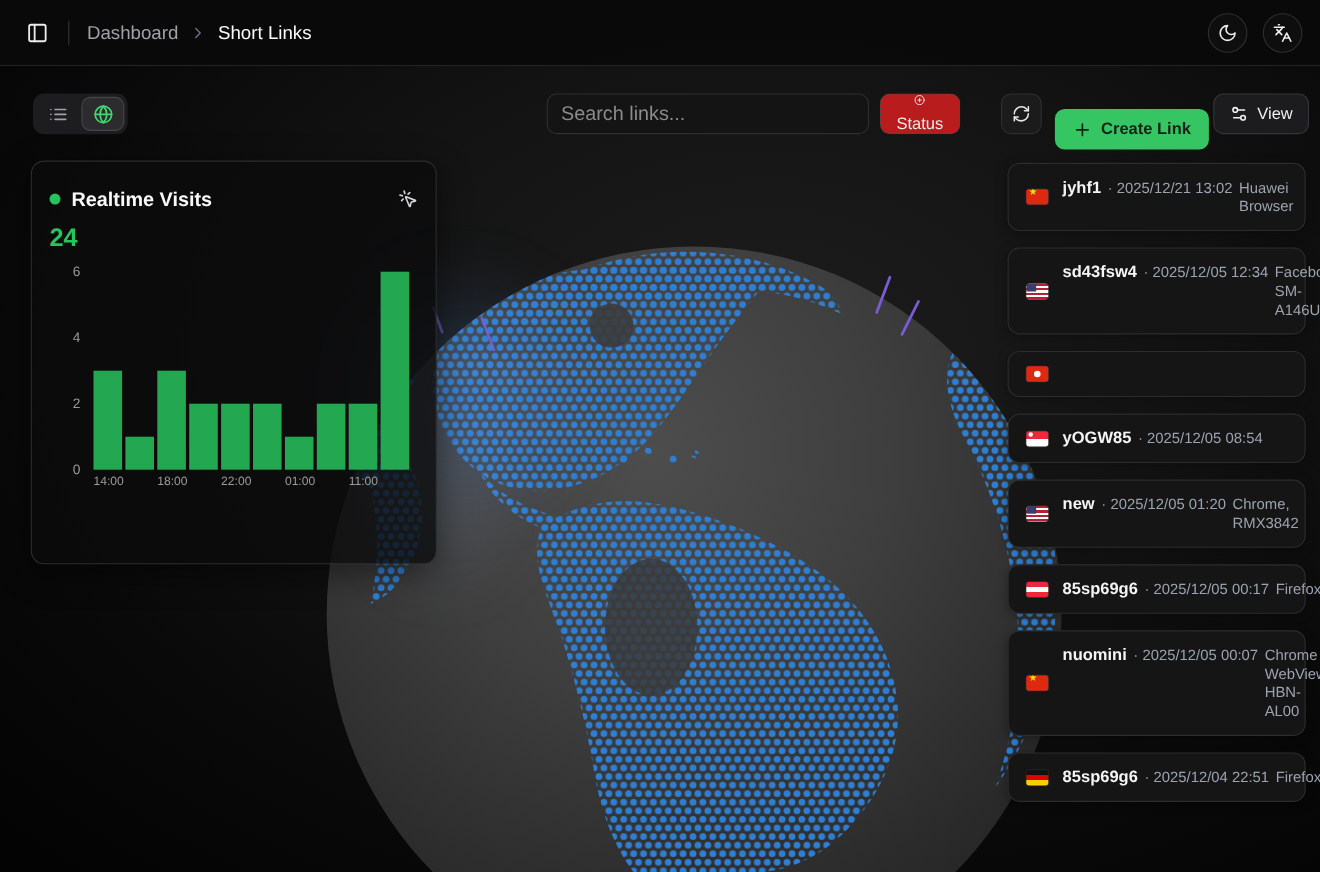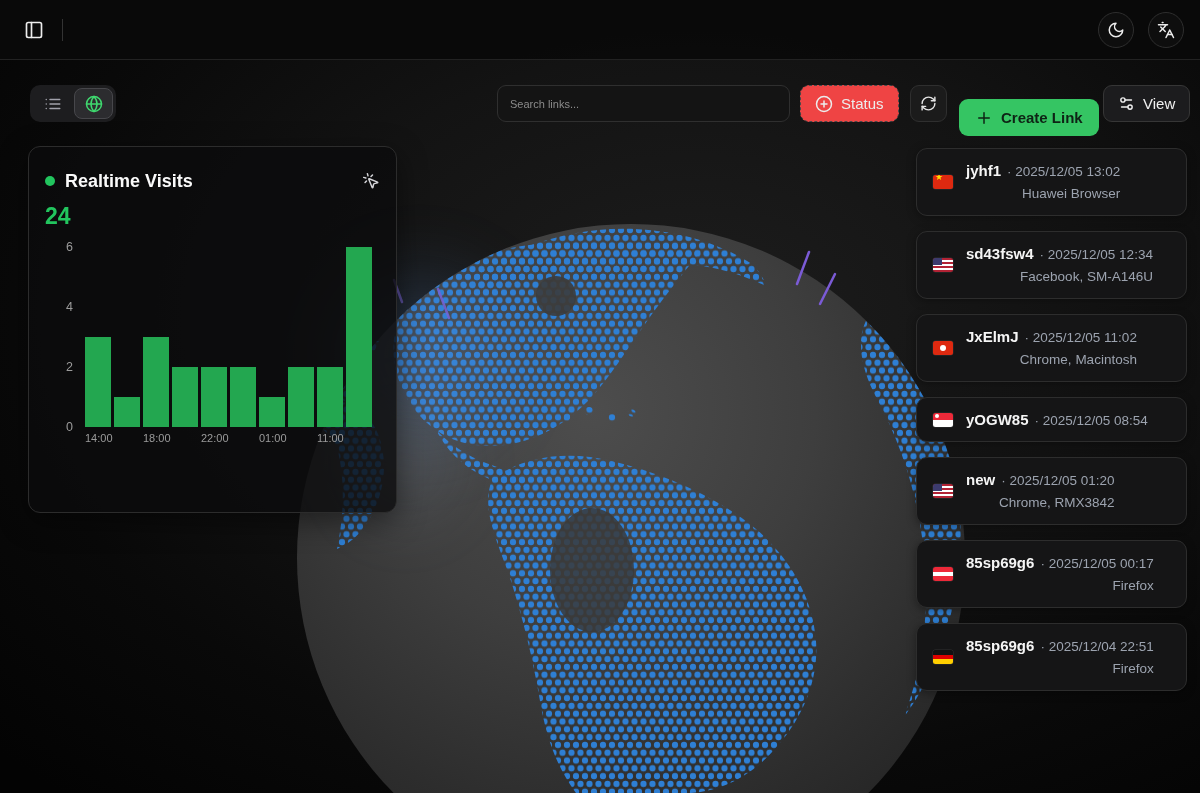--- a/index.html
+++ b/index.html
@@ -44,24 +44,24 @@
                 display:flex; align-items:center; justify-content:center; color:#ececec; background:rgba(20,20,20,.5); }
 
   
   .toolbar { position:absolute; top:85px; left:0; right:0; height:37px; z-index:40; }
   .toolbar > * { position:absolute; top:0; }
   .view-toggle { left:30px; height:37px; background:#1d1d1f; border-radius:10px; padding:3px; display:flex; gap:2px; }
   .vt-seg { width:39px; height:31px; display:flex; align-items:center; justify-content:center;
             border-radius:8px; color:#a1a1aa; border:1px solid transparent; }
   .vt-seg.active { background:#2c2c2f; border-color:#47474b; color:var(--globe-active-green); }
   .search { left:497px; width:293px; height:37px; background:#141414; border:1px solid #2f2f2f;
-            border-radius:9px; color:#fdba74; padding:0 12px; font-size:11px; outline:none; }
+            border-radius:9px; color:#fdba74; padding:0 12px; font-size:18px; outline:none; }
   .search::placeholder { color:#8b8b8b; }
   .btn { height:37px; display:flex; align-items:center; gap:8px; border-radius:9px; font-size:15px; }
-  .status-btn { left:800px; padding:0 14px; border:1px dashed #4a4a4a; background:#ef4444; color:#ececec; }
+  .status-btn { left:800px; padding:0 14px; border:1px dashed #4a4a4a; background:#b91c1c; color:#ececec;flex-direction:column; }
   .iconbtn { left:910px; width:37px; justify-content:center; border:1px solid #2f2f2f; background:#1b1b1b; color:#e5e5e5; }
   .create-btn { left:959px; padding:0 16px; background:var(--accent-green); color:#0e2315; font-weight:700;margin-top:14px; }
   .viewbtn { left:1103px; padding:0 14px; border:1px solid #363636; background:#1c1c1e; color:#f0f0f0; }
 
   
   .panel { position:absolute; left:28px; top:146px; width:369px; height:367px; z-index:20;
            border:1px solid #2c2c2c; border-radius:12px; overflow:hidden;
            background:rgba(11,11,12,.80); box-shadow:0 8px 30px rgba(0,0,0,.45); }
   .panel-header { height:38px; background:rgba(27,27,28,.92); border-bottom:1px solid #292929;
                   display:flex; align-items:center; justify-content:space-between; padding:0 14px;
@@ -79,21 +79,21 @@
   .plot { flex:1; }
   .bars { height:180px; display:flex; align-items:flex-end; gap:3px; }
   .bar { width:26px; background:var(--bar-green); }
   .xlabels { display:flex; gap:3px; margin-top:5px; }
   .xlabel { width:26px; flex:none; text-align:center; font-size:11px; color:#9b9b9b; white-space:nowrap; }
 
   
   .cards { position:absolute; right:13px; top:148px; width:271px; display:flex; flex-direction:column; gap:15px; z-index:30; }
   .card { background:#151516; border:1px solid #2d2d2d; border-radius:11px; padding:13px 16px;
           display:flex; align-items:center; gap:13px; box-shadow:0 2px 10px rgba(0,0,0,.35); cursor:pointer; }
-  .card-content { display:flex; flex-direction:column; gap:6px; min-width:0;text-align:right; }
+  .card-content { display:flex; flex-direction:row; gap:6px; min-width:0; }
   .card-row { display:flex; align-items:baseline; gap:6px; white-space:nowrap; }
   .slug { font-size:15px; font-weight:700; color:#f5f5f5; }
   .meta { font-size:13.5px; color:#9ca3af; }
   .detail { font-size:13.5px; color:#9ca3af; line-height:17px; }
 
   .flag { width:20px; height:14px; border-radius:2.5px; position:relative; overflow:hidden; flex:none;
           box-shadow:0 0 0 .5px rgba(255,255,255,.12); }
   .flag-cn { background:#de2910; }
   .flag-cn::after { content:"★"; position:absolute; top:-3px; left:2px; color:#ffde00; font-size:9px; }
   .flag-us { background:repeating-linear-gradient(180deg, #b22234 0 2px, #fff 2px 4px); }
@@ -169,20 +169,27 @@
 <div class="glow glow-b"></div>
 
 <header class="topbar">
   <button class="tb-icon">
     <svg class="ic" width="20" height="20" viewBox="0 0 24 24">
         <rect width="18" height="18" x="3" y="3" rx="2"></rect>
         <path d="M9 3v18"></path>
       </svg>
   </button>
   <div class="tb-divider"></div>
+  <nav class="breadcrumb">
+    <a class="bc-parent">Dashboard</a>
+    <svg class="ic bc-chevron" width="16" height="16" viewBox="0 0 24 24">
+        <path d="m9 18 6-6-6-6"></path>
+      </svg>
+    <span class="bc-current">Short Links</span>
+  </nav>
   <div class="tb-right">
     <button class="circle-btn">
       <svg class="ic" width="18" height="18" viewBox="0 0 24 24">
           <path d="M12 3a6 6 0 0 0 9 9 9 9 0 1 1-9-9Z"></path>
         </svg>
     </button>
     <button class="circle-btn">
       <svg class="ic" width="18" height="18" viewBox="0 0 24 24">
           <path d="m5 8 6 6"></path>
           <path d="m4 14 6-6 2-3"></path>
@@ -300,44 +307,37 @@
     </div>
   </div>
 </section>
 
 <aside class="cards">
     <div class="card">
       <span class="flag flag-cn"></span>
       <div class="card-content">
         <div class="card-row">
           <span class="slug">jyhf1</span>
-          <span class="meta">· 2025/12/05 13:02</span>
+          <span class="meta">· 2025/12/21 13:02</span>
         </div>
         <div class="detail">Huawei Browser</div>
       </div>
     </div>
     <div class="card">
       <span class="flag flag-us"></span>
       <div class="card-content">
         <div class="card-row">
           <span class="slug">sd43fsw4</span>
           <span class="meta">· 2025/12/05 12:34</span>
         </div>
         <div class="detail">Facebook, SM-A146U</div>
       </div>
     </div>
     <div class="card">
       <span class="flag flag-hk"></span>
-      <div class="card-content">
-        <div class="card-row">
-          <span class="slug">JxElmJ</span>
-          <span class="meta">· 2025/12/05 11:02</span>
-        </div>
-        <div class="detail">Chrome, Macintosh</div>
-      </div>
     </div>
     <div class="card">
       <span class="flag flag-sg"></span>
       <div class="card-content">
         <div class="card-row">
           <span class="slug">yOGW85</span>
           <span class="meta">· 2025/12/05 08:54</span>
         </div>
       </div>
     </div>
@@ -355,20 +355,30 @@
       <span class="flag flag-at"></span>
       <div class="card-content">
         <div class="card-row">
           <span class="slug">85sp69g6</span>
           <span class="meta">· 2025/12/05 00:17</span>
         </div>
         <div class="detail">Firefox</div>
       </div>
     </div>
     <div class="card">
+      <span class="flag flag-cn"></span>
+      <div class="card-content">
+        <div class="card-row">
+          <span class="slug">nuomini</span>
+          <span class="meta">· 2025/12/05 00:07</span>
+        </div>
+        <div class="detail">Chrome WebView, HBN-AL00</div>
+      </div>
+    </div>
+    <div class="card">
       <span class="flag flag-de"></span>
       <div class="card-content">
         <div class="card-row">
           <span class="slug">85sp69g6</span>
           <span class="meta">· 2025/12/04 22:51</span>
         </div>
         <div class="detail">Firefox</div>
       </div>
     </div>
   </aside>

